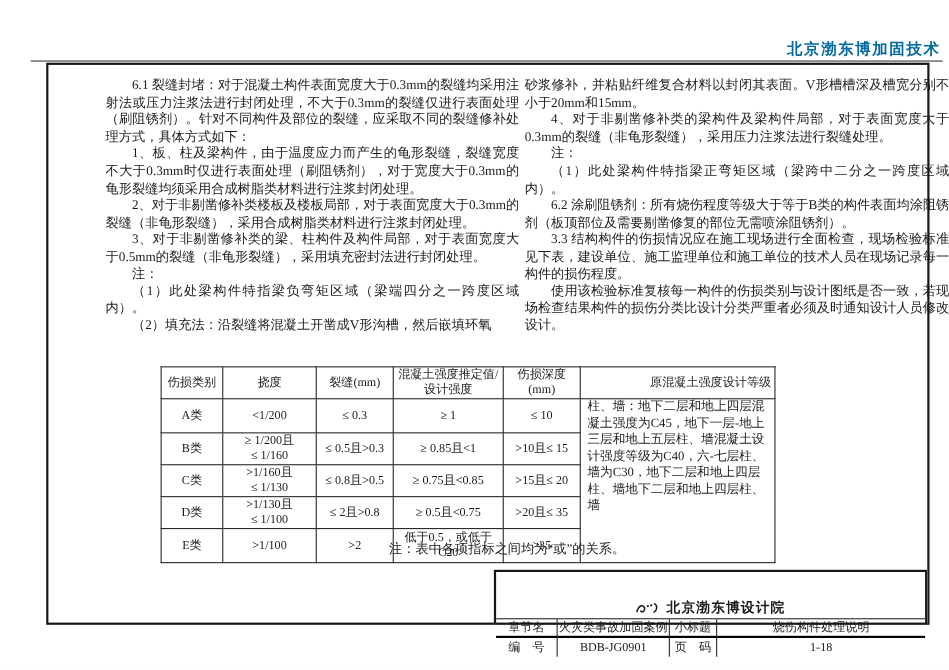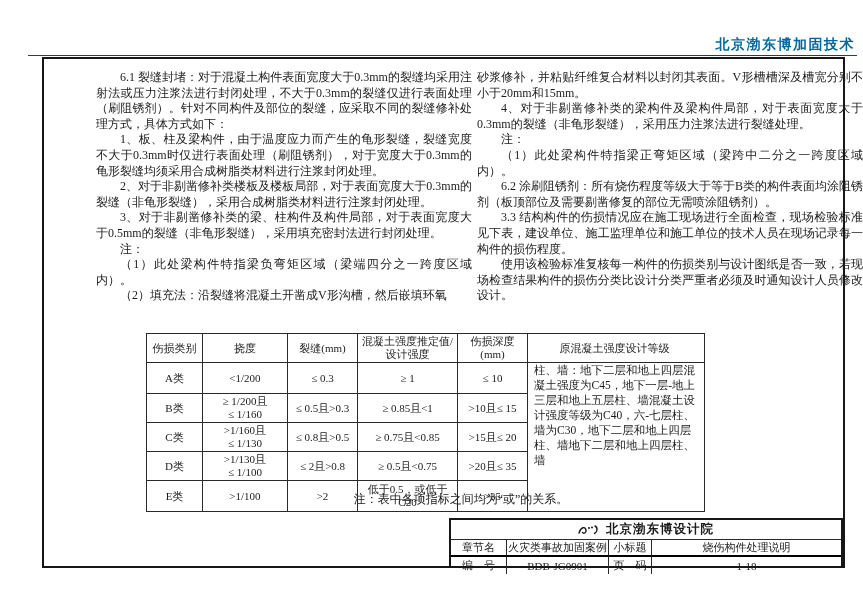--- a/index.html
+++ b/index.html
@@ -37,36 +37,36 @@
   .spec-table .c0{width:56px;}
   .spec-table .c1{width:85px;}
   .spec-table .c2{width:70px;}
   .spec-table .c3{width:100px;}
   .spec-table .c4{width:70px;}
   .spec-table .c5{width:177px;}
   .spec-table td.grade-note{
     text-align:left;vertical-align:top;padding:0 6px;line-height:15px;
     white-space:normal;font-size:11.5px;
   }
-  .spec-table th.hdr-grade{text-align:center;padding-left:0;}
+  .spec-table th.hdr-grade{text-align:right;padding-left:0;}
   .row-h28 td{height:26px;}
   .row-h30 td{height:28px;}
   .table-footnote{
     position:absolute;left:206px;top:491px;width:510px;text-align:center;
     font-size:12px;
   }
   .title-block{
     position:absolute;left:449px;top:518px;width:394px;height:50px;
     border:2px solid #161616;box-sizing:border-box;background:#fff;
     display:flex;flex-direction:column;
   }
   .tb-company{
     flex:0 0 19px;border-bottom:1px solid #2a2a2a;display:flex;
     align-items:center;justify-content:center;gap:6px;font-size:12.5px;
-    font-weight:bold;letter-spacing:1px;
+    font-weight:bold;letter-spacing:1px;margin-top:23px;
   }
   .tb-grid{
     flex:1;display:grid;grid-template-columns:56px 102px 43px 1fr;
     grid-template-rows:1fr 1fr;font-size:11px;
   }
   .tb-cell{
     display:flex;align-items:center;justify-content:center;
     border-right:1px solid #2a2a2a;border-bottom:2px solid #000000;
     overflow:hidden;white-space:nowrap;
   }

